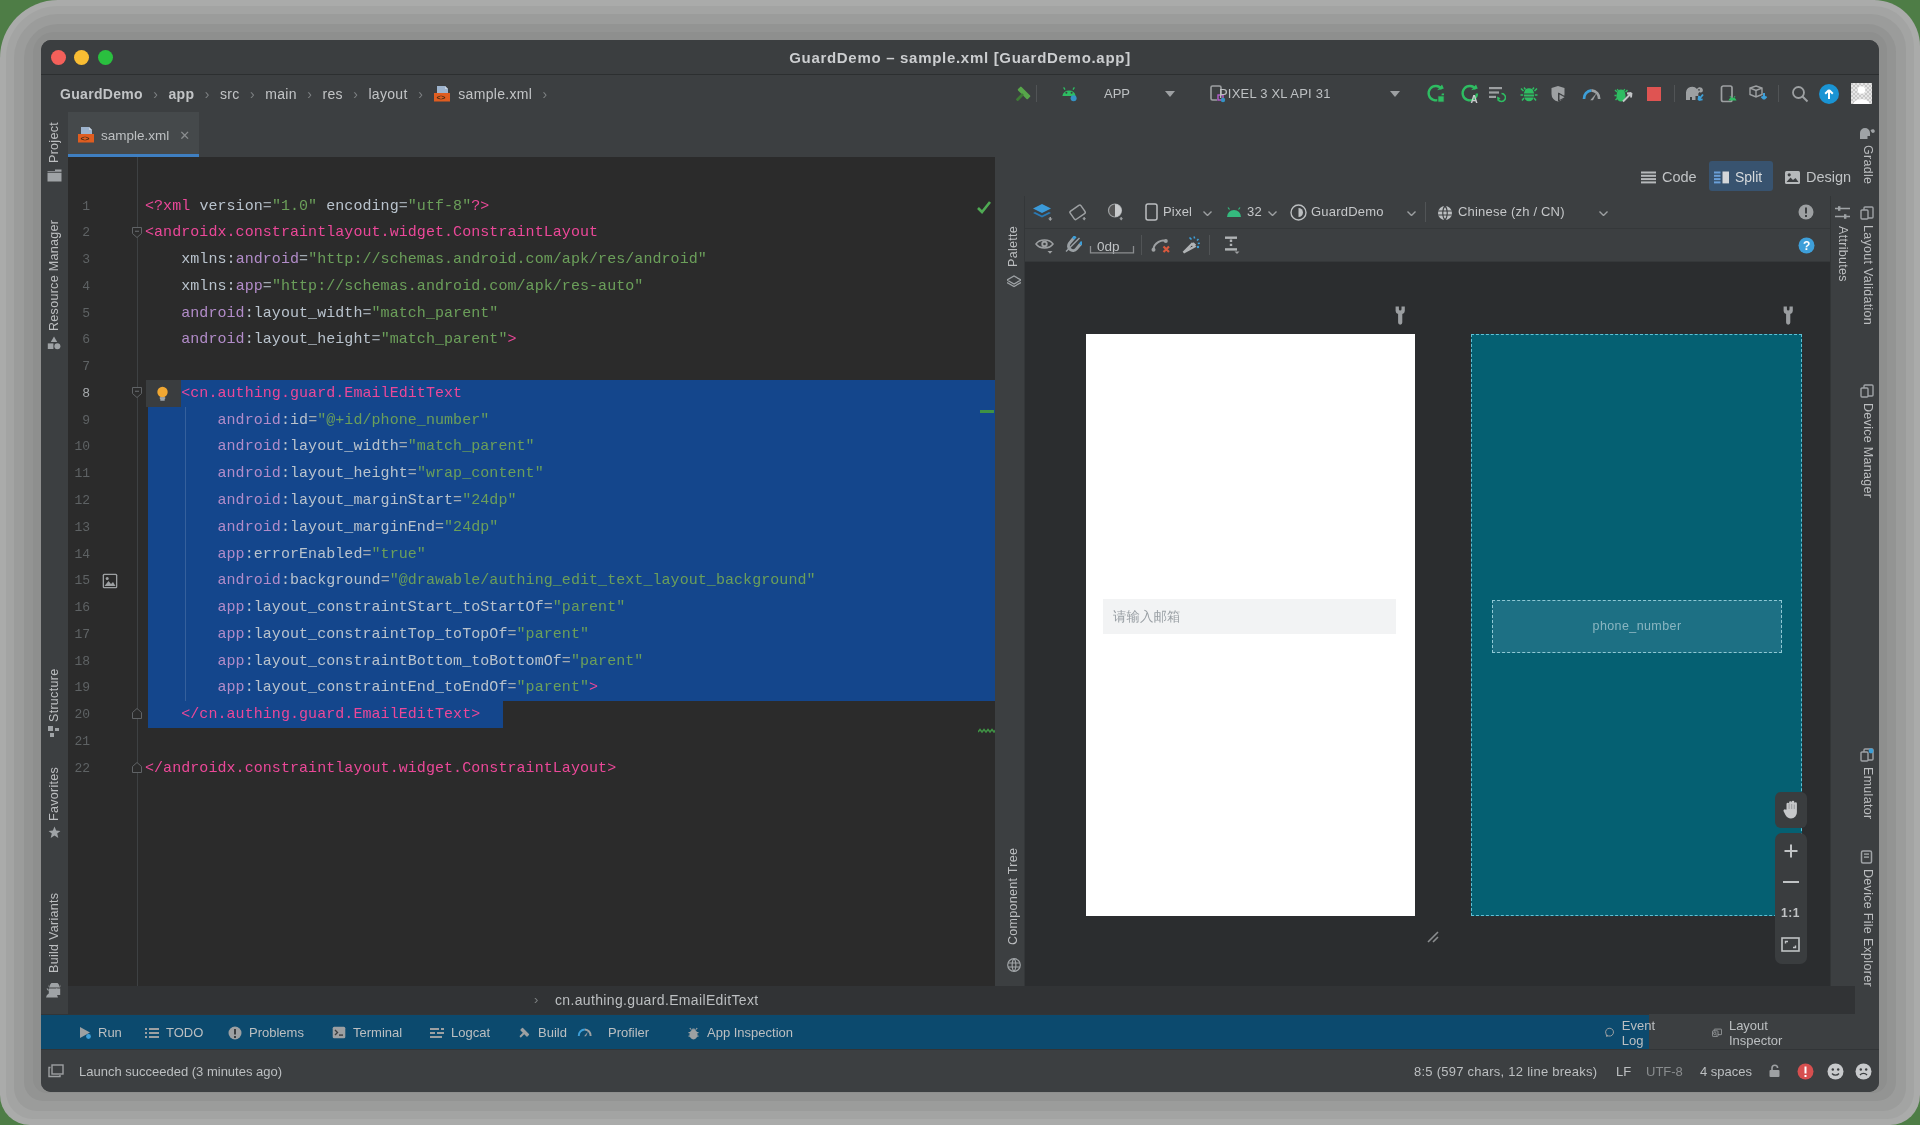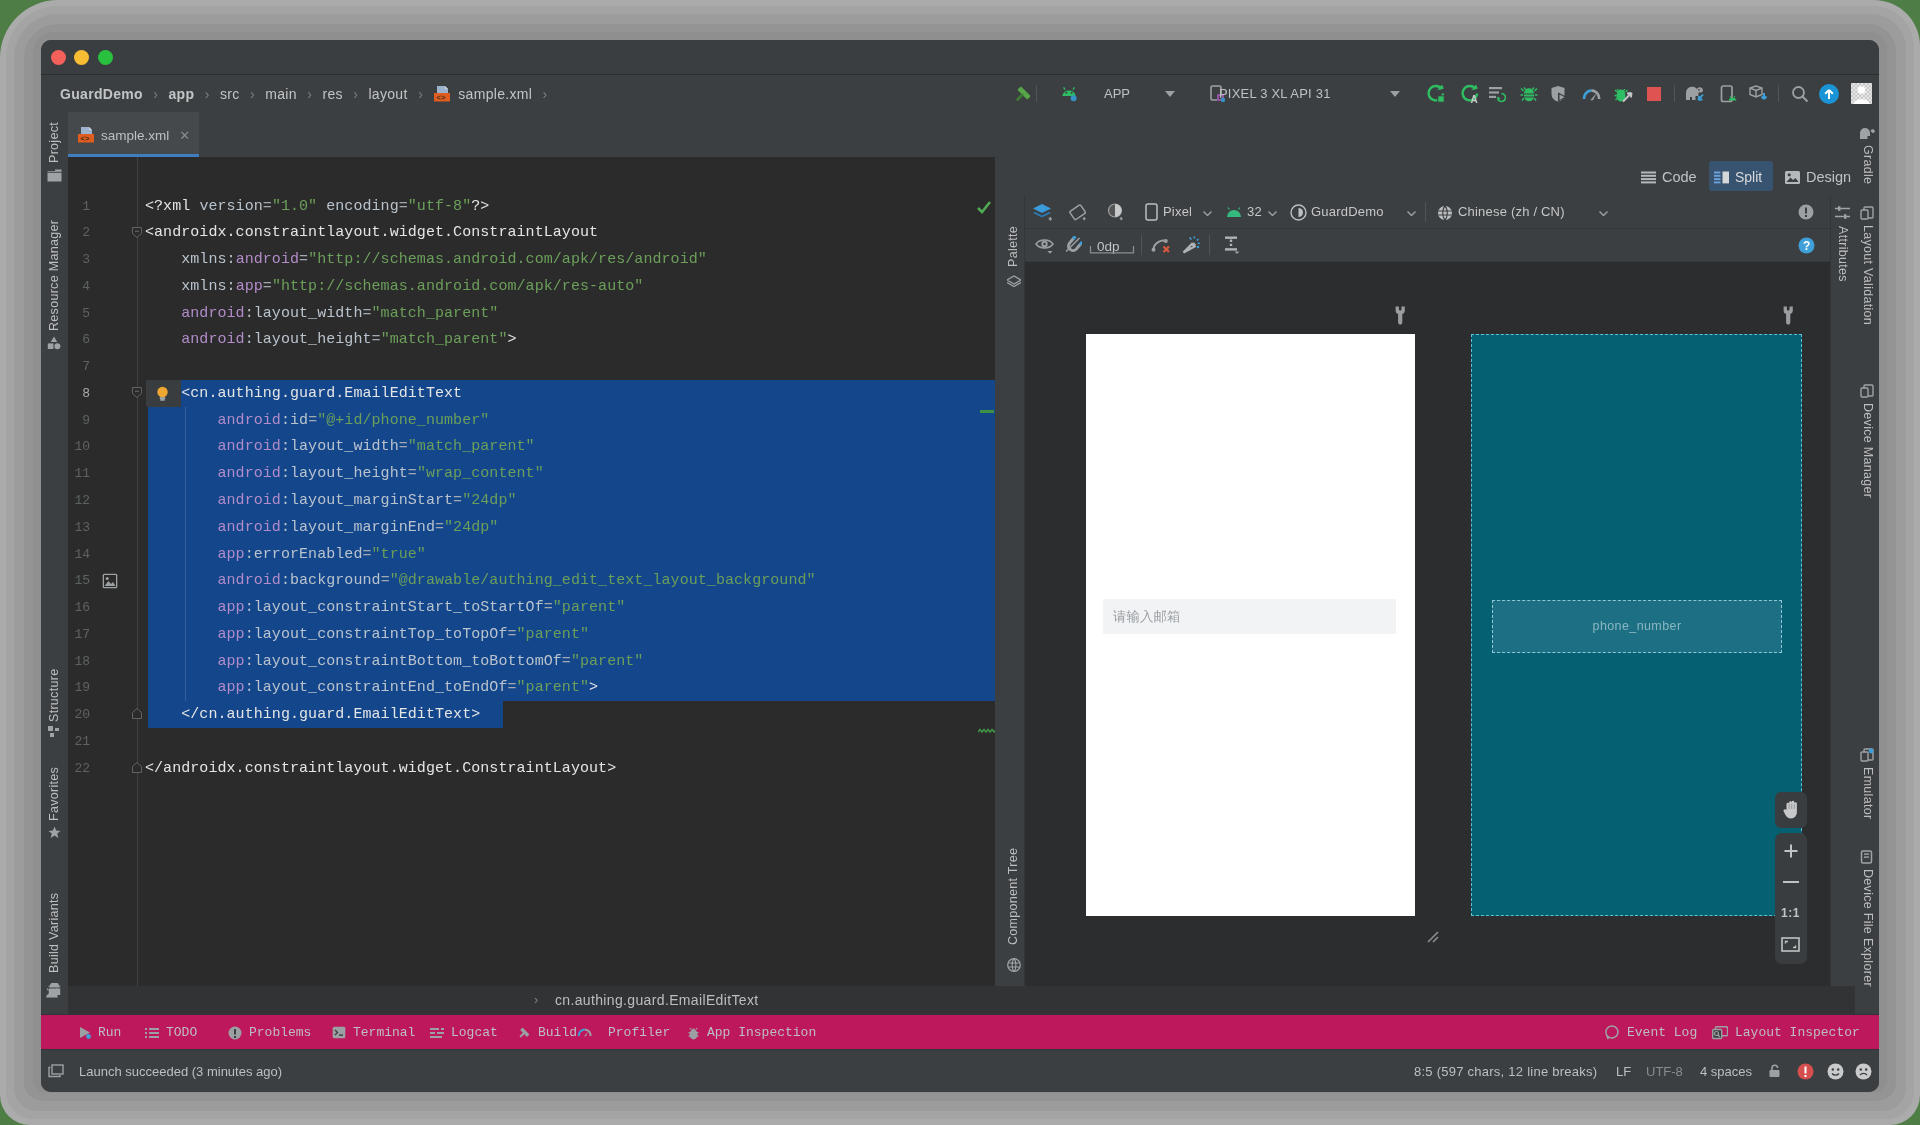--- a/index.html
+++ b/index.html
@@ -23,33 +23,33 @@
   #tabrow { left:27px; top:72px; width:1811px; height:45px; background:#3c3f41; }
   #tab { left:27px; top:72px; width:131px; height:42px; background:#45494b; }
   #tabline { left:27px; top:114px; width:131px; height:3px; background:#3f7fc1; }
   #leftstripe { left:0; top:72px; width:27px; height:942px; background:#3c3f41; }
   .vtextup { writing-mode:vertical-rl; transform:rotate(180deg); font-size:12.5px; color:#bcbec0; letter-spacing:0.3px; white-space:nowrap; }
   .vtextdown { writing-mode:vertical-rl; font-size:12.5px; color:#bcbec0; letter-spacing:0.3px; white-space:nowrap; }
   #editor { left:27px; top:117px; width:927px; height:829px; background:#2b2b2b; font-family:"Liberation Mono", monospace; font-size:15px; }
   .ln { position:absolute; left:0; width:22px; height:27px; line-height:27px; text-align:right; color:#5e6264; font-size:13px; font-family:"Liberation Mono", monospace; }
   .cl { position:absolute; left:77px; height:27px; line-height:27px; white-space:pre; color:#b9c3cd; letter-spacing:0.06px; }
   .sel { position:absolute; background:#14468c; }
-  .tag { color:#e5e5e5; }
+  .tag { color:#ec4899; }
   .ns { color:#b28cc9; }
   .attr { color:#b9c3cd; }
   .str { color:#6b9f5a; }
   .eq { color:#a0a8b0; }
   #divider { left:954px; top:117px; width:6px; height:829px; background:#3c3f41; }
   #palettebar { left:954px; top:156px; width:30px; height:794px; background:#3c3f41; border-right:1px solid #343739; }
   #designpane { left:987px; top:117px; width:802px; height:833px; background:#3c3f41; }
   #canvas { left:984px; top:222px; width:805px; height:728px; background:#2b2d2f; }
   #attrbar { left:1789px; top:156px; width:25px; height:794px; background:#3c3f41; border-left:1px solid #333637; }
   #rightstripe { left:1814px; top:72px; width:24px; height:942px; background:#3c3f41; }
   #crumbbot { left:27px; top:946px; width:1787px; height:28px; background:#313335; }
-  #botbar { left:0; top:974px; width:1838px; height:35px; background:#be185d; border-top:1px solid #323537;font-family:Liberation Mono, monospace; }
+  #botbar { left:0; top:974px; width:1608px; height:35px; background:#0c4a6e; border-top:1px solid #323537; }
   #statusbar { left:0; top:1009px; width:1838px; height:43px; background:#3c3f41; border-top:1px solid #323537; }
   .ui { font-size:13px; color:#bdc0c2; }
   .sep { width:1px; background:#515456; }
   .dsgtx { font-size:13px; color:#c5c7c9; letter-spacing:0.2px; }
   .chv {}
   .botitem { position:absolute; top:0; height:35px; display:flex; align-items:center; }
   .botitem span { font-size:13px; color:#bcbfc1; margin-left:7px; }
   .stx { font-size:13px; color:#bcbfc1; top:0; line-height:43px; }
 </style>
 </head>
@@ -57,20 +57,21 @@
 <div id="r1" class="abs"></div>
 <div id="r2" class="abs"></div>
 <div id="r3" class="abs"></div>
 <div id="r4" class="abs"></div>
 <div id="r5" class="abs"></div>
 <div id="win" class="abs">
   <div id="titlebar" class="abs"></div>
   <div class="abs tl" style="left:9.5px; background:#f4605a;"></div>
   <div class="abs tl" style="left:33.2px; background:#f9bd33;"></div>
   <div class="abs tl" style="left:57px; background:#2ac03f;"></div>
+  <div id="title" class="abs">GuardDemo – sample.xml [GuardDemo.app]</div>
 
   <div id="crumbrow" class="abs"></div>
 
   <div class="abs" style="left:19px; top:45px; height:18px; display:flex; align-items:center; white-space:nowrap;">
     <span class="crumbtx" style="font-weight:bold;">GuardDemo</span>
       <span class="crumbsep">›</span>
     <span class="crumbtx" style="font-weight:bold;">app</span>
       <span class="crumbsep">›</span>
     <span class="crumbtx">src</span>
       <span class="crumbsep">›</span>

